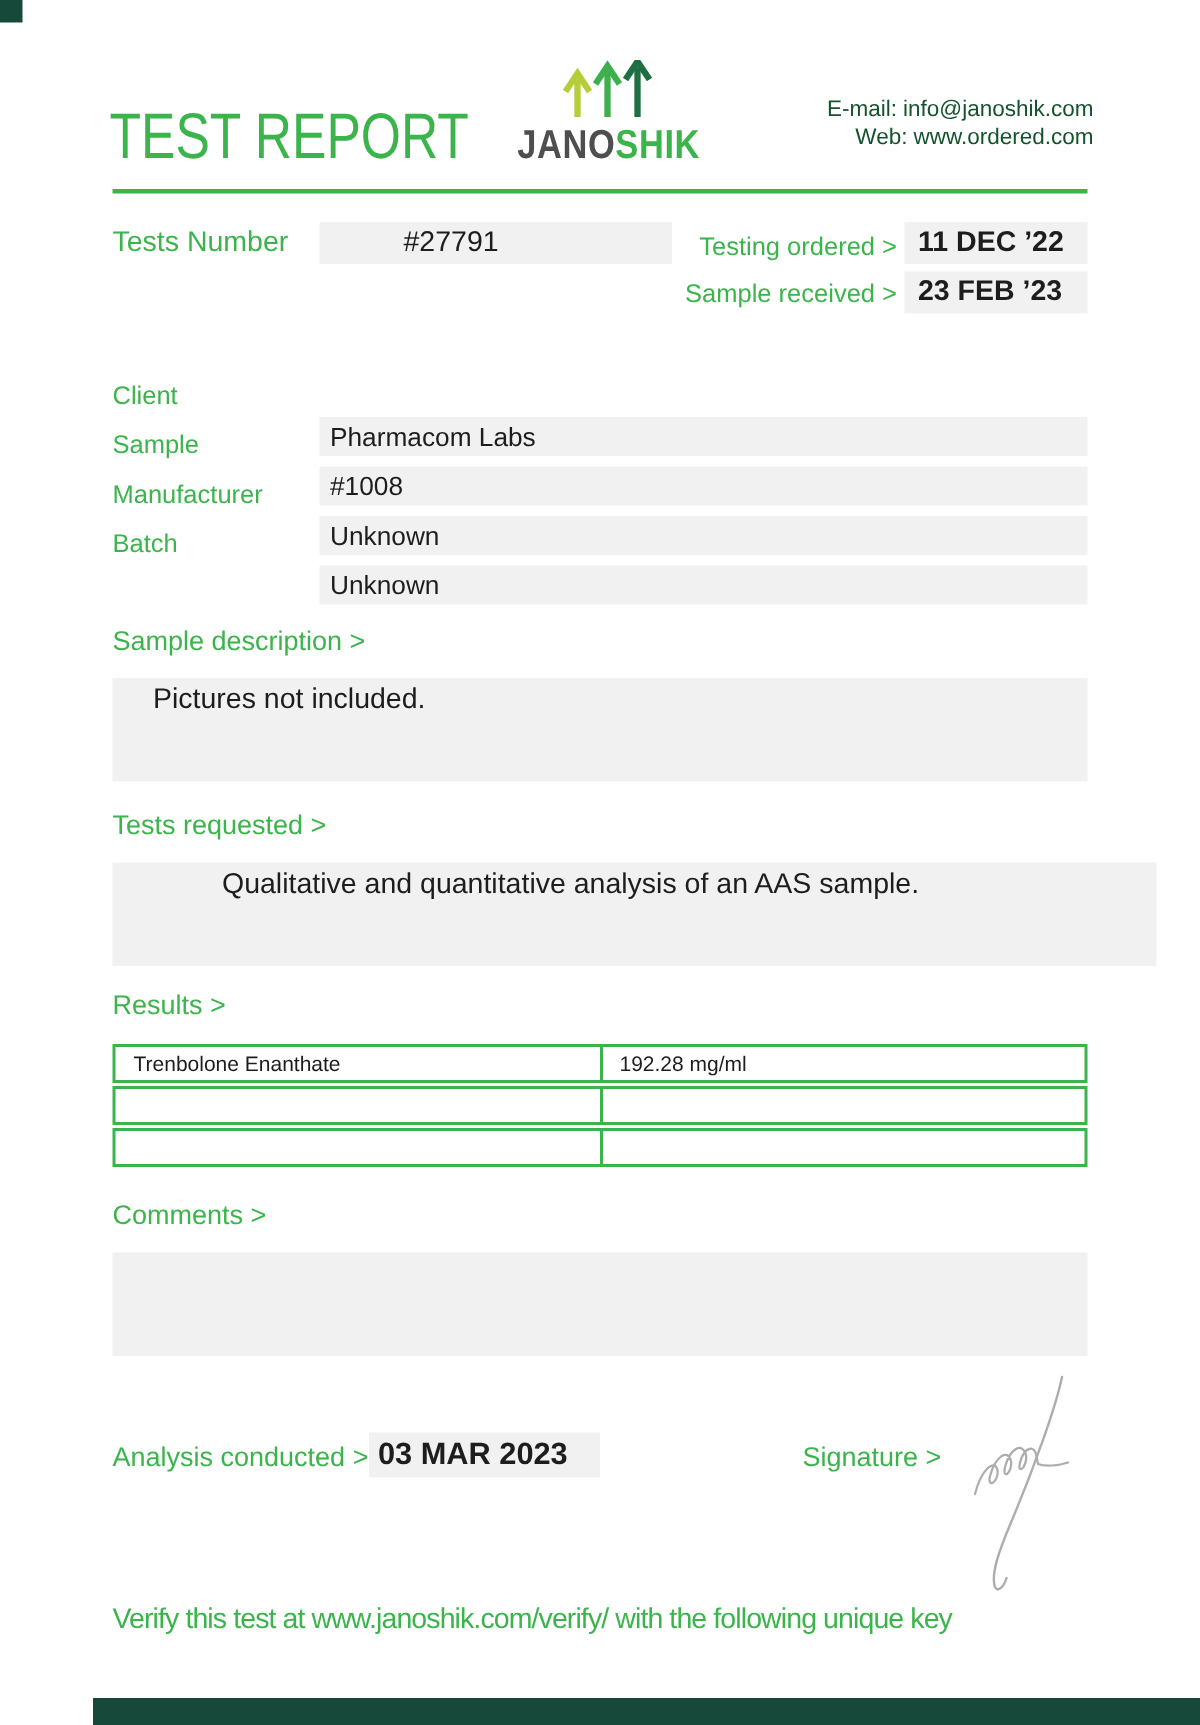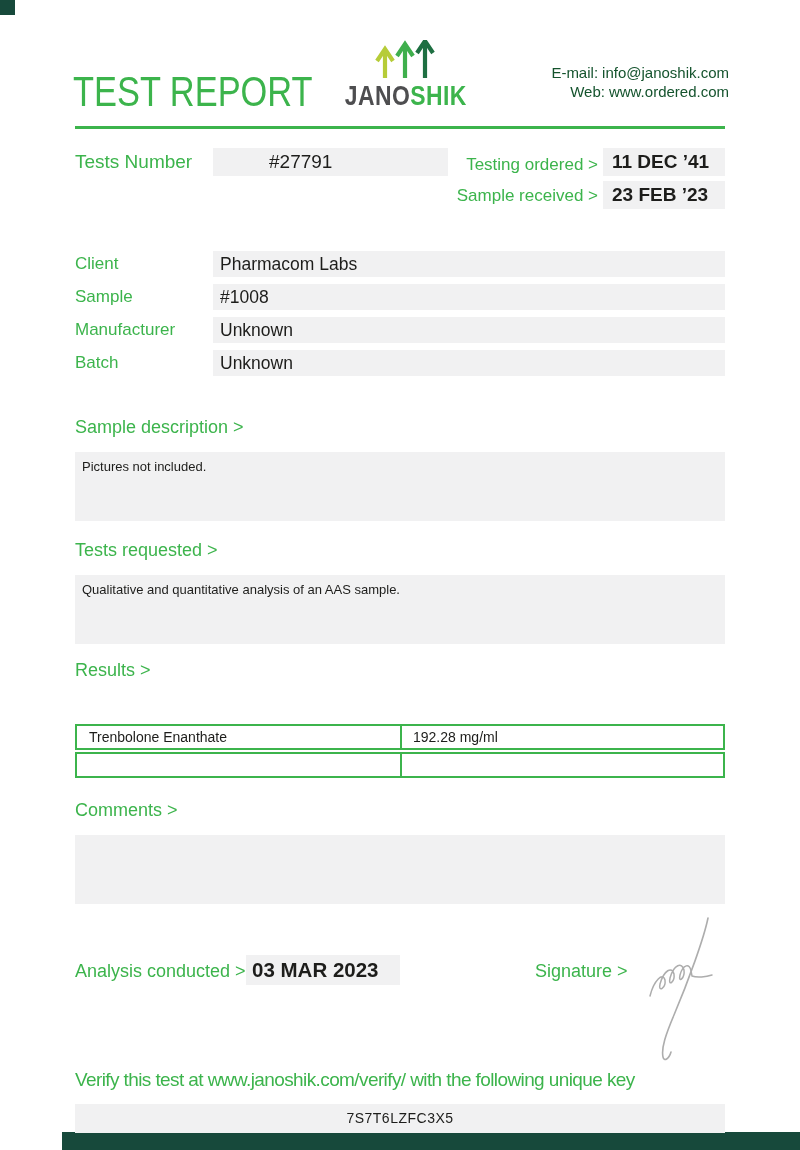--- a/index.html
+++ b/index.html
@@ -25,26 +25,26 @@
   .rule{left:75px;top:126px;width:650px;height:3px;background:#3cb44c;}
   
   .task-label{left:75px;top:151px;font-size:19px;}
   .task-box{left:213px;top:148px;width:187px;height:28px;padding-left:48px;}
   .task-box span{display:block;padding-left:8px;font-size:19px;line-height:28px;}
   .date-label{right:202px;top:0;font-size:17px;white-space:nowrap;}
   .date-box{left:603px;width:122px;height:28px;}
   .date-box span{display:block;padding-left:9px;font-size:19px;font-weight:700;line-height:28px;white-space:nowrap;}
   
   .detail-label{left:75px;font-size:17px;line-height:26px;}
-  .detail-box{left:213px;width:512px;height:26px;}
+  .detail-box{left:213px;width:512px;height:26px;margin-top:27px;}
   .detail-box span{display:block;padding-left:7px;font-size:17.5px;line-height:26px;}
   
   .sec-head{left:75px;font-size:18px;white-space:nowrap;}
   .sec-box{left:75px;width:650px;height:69px;}
-  .sec-box span{display:block;padding:6px 0 0 7px;font-size:13px;line-height:17px;}
+  .sec-box span{display:block;padding:6px 0 0 7px;font-size:19px;line-height:17px;margin-left:20px;}
   
   .res-row{left:75px;width:650px;height:26px;border:2px solid #3cb44c;box-sizing:border-box;}
   .res-div{position:absolute;left:323px;top:-2px;bottom:-2px;width:2px;background:#3cb44c;}
   .res-cell-l{position:absolute;left:12px;top:0;font-size:14px;line-height:22px;}
   .res-cell-r{position:absolute;left:336px;top:0;font-size:14px;line-height:22px;}
   
   .analysis-label{left:75px;top:961px;font-size:18px;white-space:nowrap;}
   .analysis-box{left:246px;top:955px;width:154px;height:30px;}
   .analysis-box span{display:block;padding-left:6px;font-size:20.5px;font-weight:700;line-height:30px;white-space:nowrap;}
   .signature-label{left:535px;top:961px;font-size:18px;white-space:nowrap;}
@@ -87,21 +87,21 @@
 
   <div class="abs rule"></div>
 
   <div class="abs task-label green">Tests Number</div>
   <div class="abs task-box graybox">
     <span>#27791</span>
   </div>
 
   <div class="abs date-label green" style="top:155px;text-align:center;">Testing ordered  &gt;</div>
   <div class="abs date-box graybox" style="top:148px;">
-    <span>11 DEC ’41</span>
+    <span>11 DEC ’22</span>
   </div>
   <div class="abs date-label green" style="top:186px;text-align:center;">Sample received &gt;</div>
   <div class="abs date-box graybox" style="top:181px;">
     <span>23 FEB ’23</span>
   </div>
 
   <div class="abs detail-label green" style="top:251px;">Client</div>
   <div class="abs detail-box graybox" style="top:251px;">
     <span>Pharmacom Labs</span>
   </div>
@@ -117,27 +117,27 @@
   <div class="abs detail-box graybox" style="top:350px;">
     <span>Unknown</span>
   </div>
 
   <div class="abs sec-head green" style="top:417px;">Sample description &gt;</div>
   <div class="abs sec-box graybox" style="top:452px;">
     <span>Pictures not included.</span>
   </div>
 
   <div class="abs sec-head green" style="top:540px;">Tests requested &gt;</div>
-  <div class="abs sec-box graybox" style="top:575px;">
+  <div class="abs sec-box graybox" style="top:575px;padding-left:46px;">
     <span>Qualitative and quantitative analysis of an AAS sample.</span>
   </div>
 
   <div class="abs sec-head green" style="top:660px;">Results &gt;</div>
 
-  <div class="abs res-row" style="top:724px;padding-left:11px;">
+  <div class="abs res-row" style="top:696px;padding-left:11px;">
     <span class="res-cell-l">Trenbolone Enanthate</span>
     <div class="res-div"></div>
     <span class="res-cell-r">192.28 mg/ml</span>
   </div>
   <div class="abs res-row" style="top:724px;">
     <span class="res-cell-l"></span>
     <div class="res-div"></div>
     <span class="res-cell-r"></span>
   </div>
   <div class="abs res-row" style="top:752px;">
@@ -156,17 +156,14 @@
     <span>03 MAR 2023</span>
   </div>
 
   <div class="abs signature-label green">Signature &gt;</div>
   <svg class="abs signature-svg" width="90" height="155" viewBox="0 0 90 155">
     <path d="M74,6 C70,26 54,70 40,103 C32,122 27,136 29,145 C30,150 35,147 37,140" fill="none" stroke="#adadad" stroke-width="1.6" stroke-linecap="round"></path>
     <path d="M16,84 C20,68 29,60 31,68 C32,76 24,81 26,72 C30,58 38,54 40,62 C41,70 34,75 36,66 C40,52 48,50 50,58 C51,66 44,72 46,63 C49,52 56,51 57,59 L58,64 C63,66 72,65 78,63" fill="none" stroke="#adadad" stroke-width="1.5" stroke-linecap="round"></path>
   </svg>
 
   <div class="abs verify-line green">Verify this test at www.janoshik.com/verify/ with the following unique key</div>
-  <div class="abs key-bar graybox">
-    <span>7S7T6LZFC3X5</span>
-  </div>
 
 </div>
 
 </body></html>

